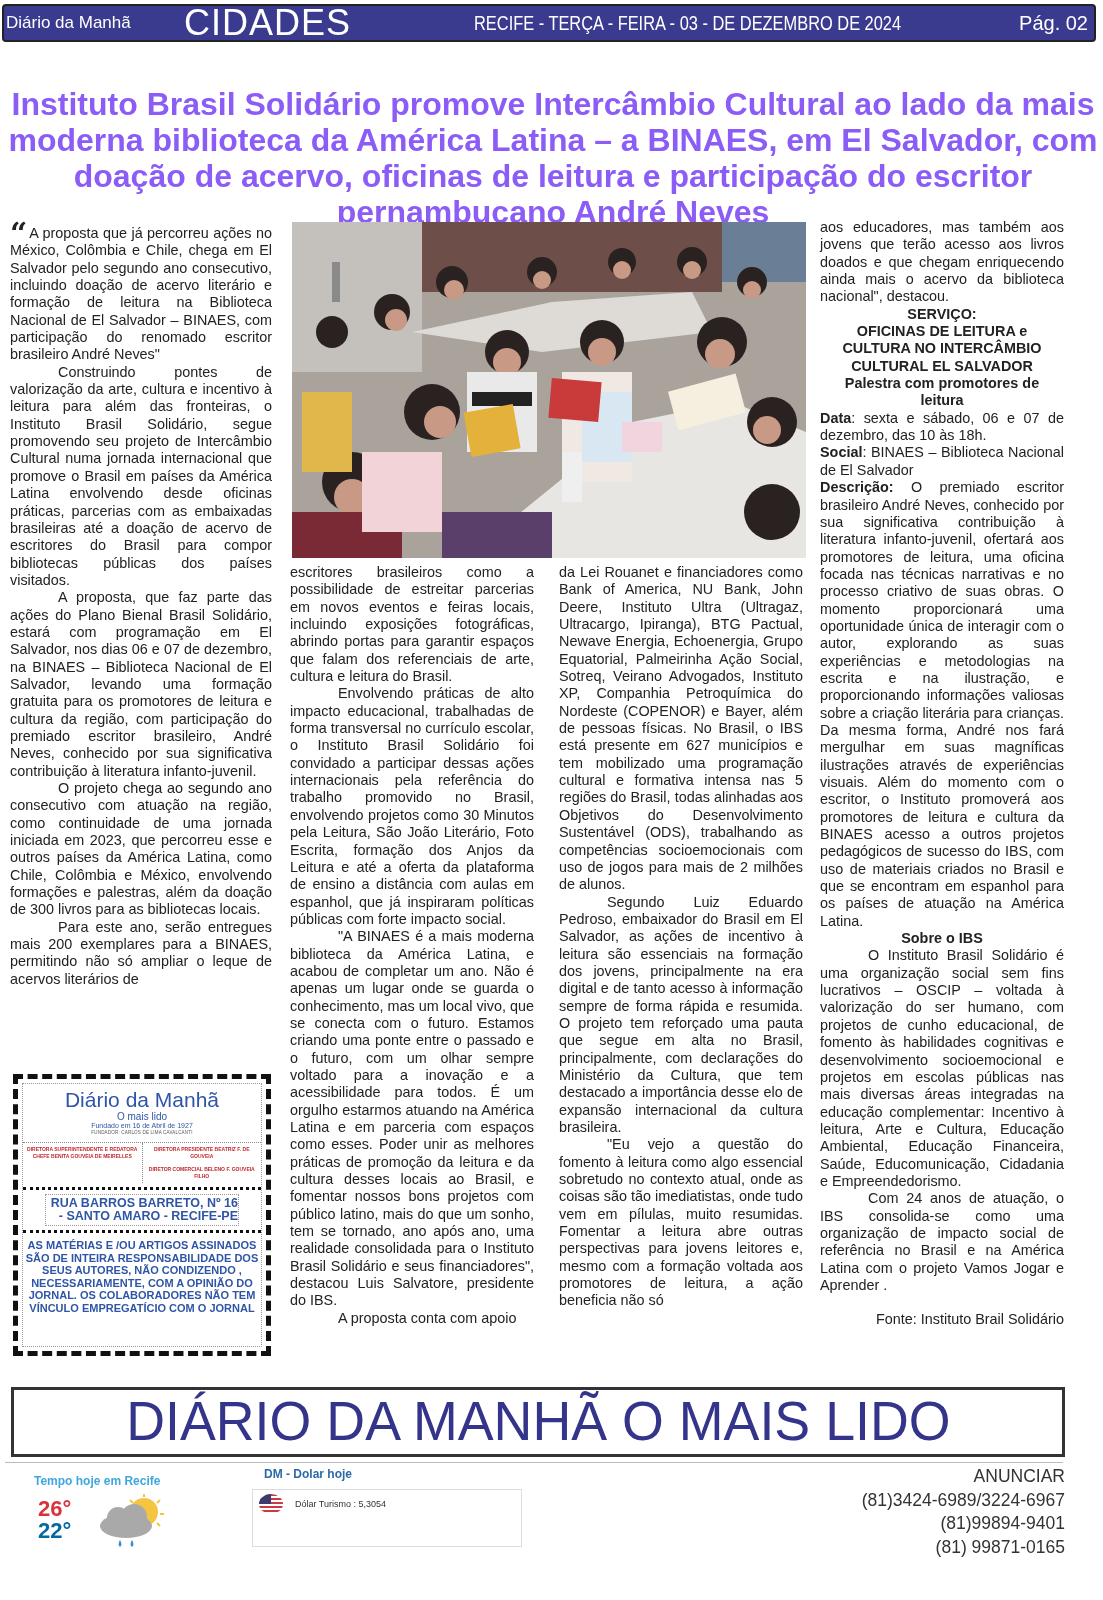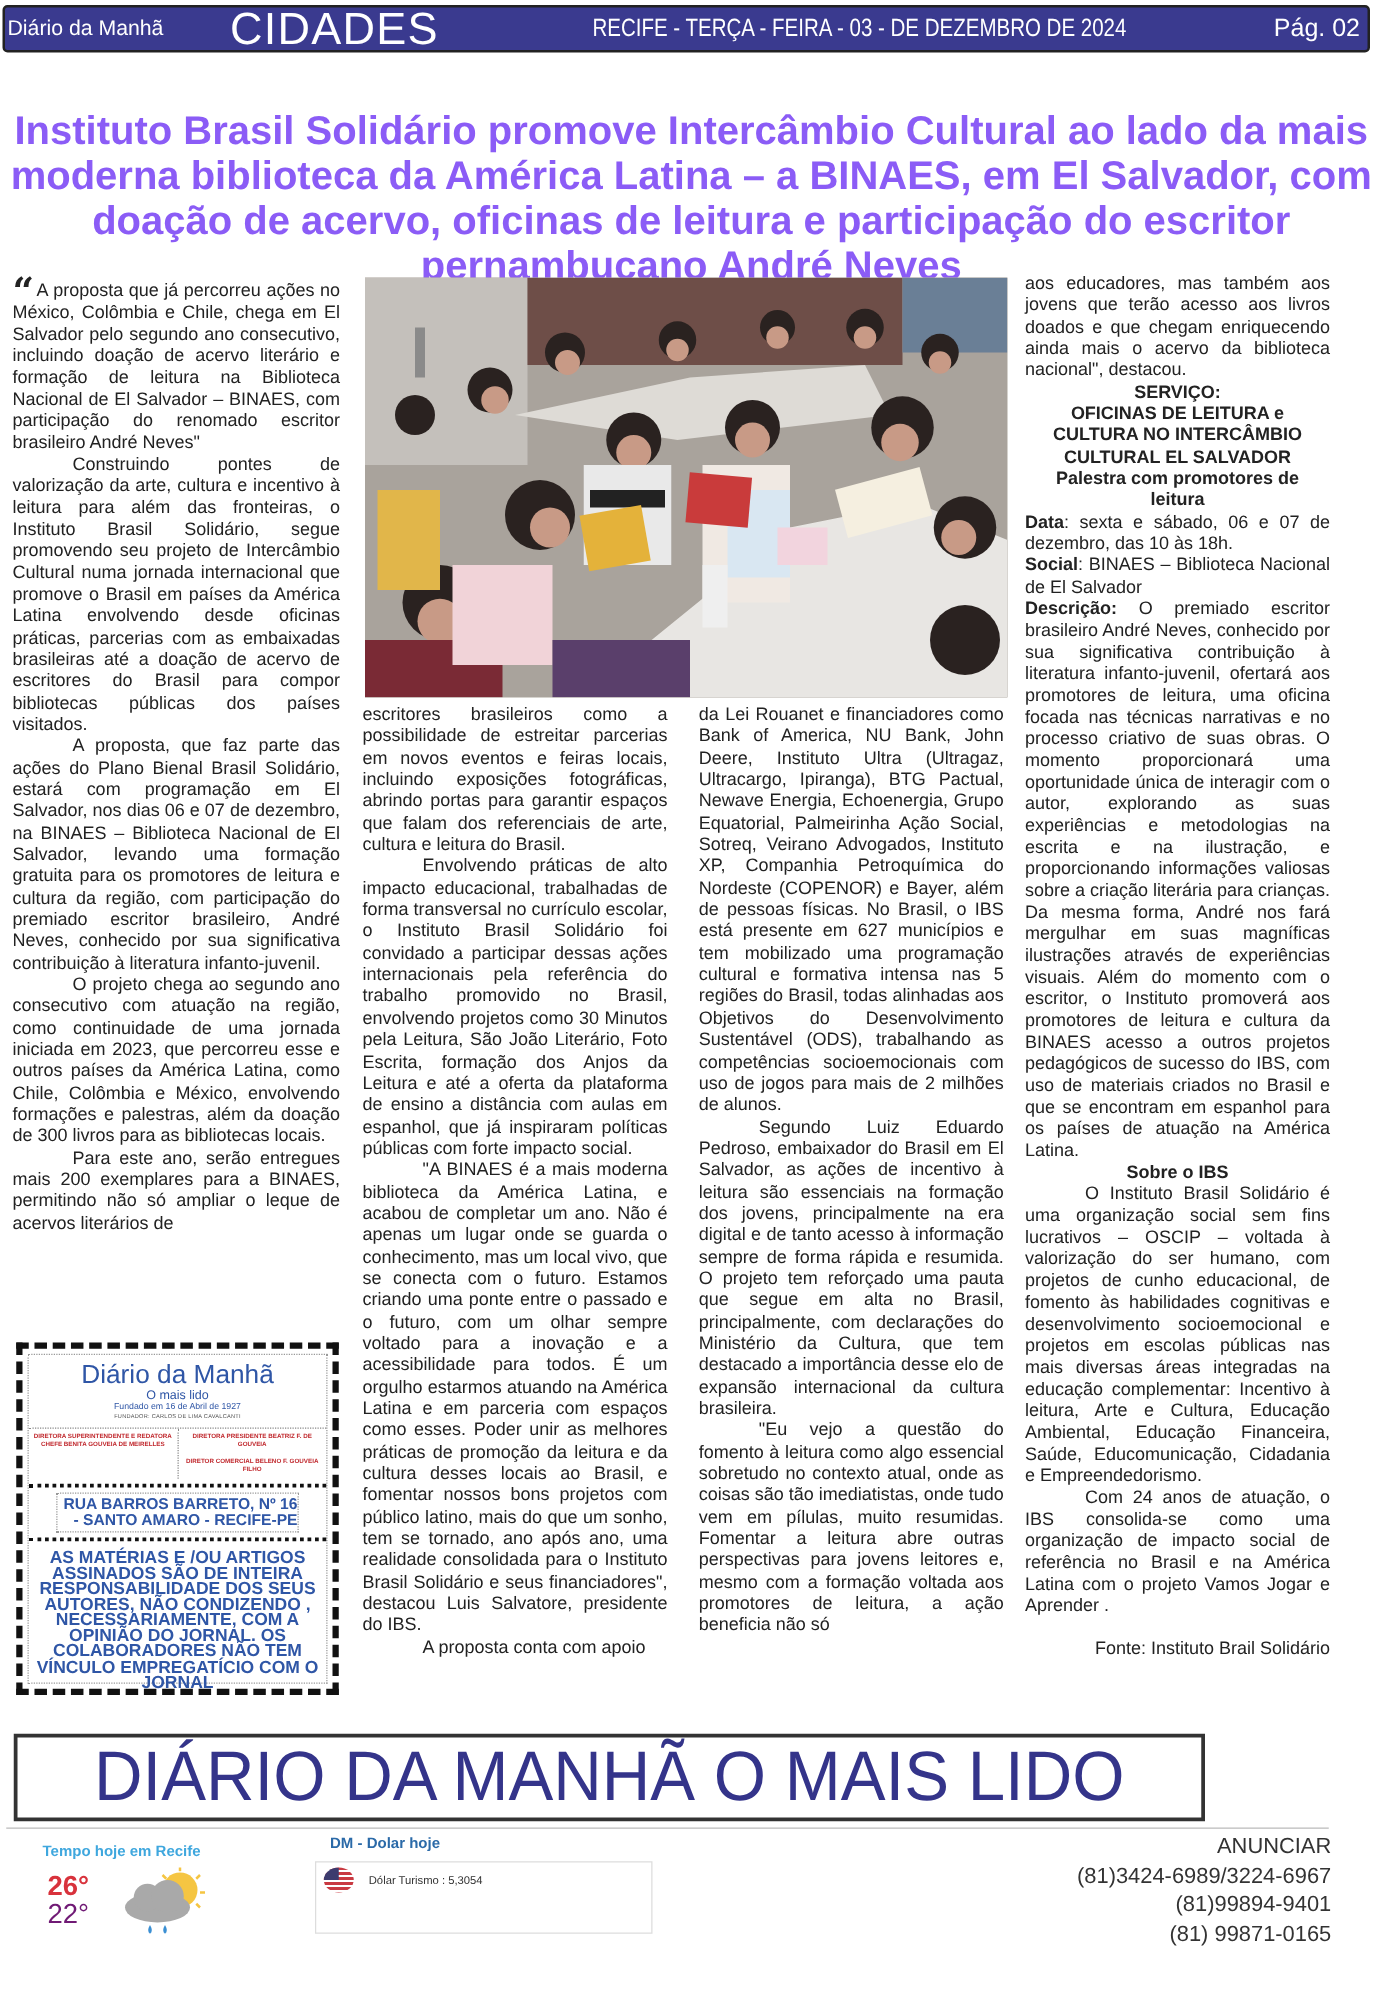--- a/index.html
+++ b/index.html
@@ -53,34 +53,34 @@
   .masthead .inner { border: 1px dotted #999; height: 100%; position: relative; }
   .mh-title { text-align: center; color: #2f56a6; font-size: 21px; margin-top: 4px; }
   .mh-sub { text-align: center; color: #2f56a6; font-size: 10px; line-height: 10px; }
   .mh-founded { text-align: center; color: #2f56a6; font-size: 7px; line-height: 8px; }
   .mh-founder { text-align: center; color: #555; font-size: 4.5px; line-height: 6px; letter-spacing: 0.2px; }
   .mh-credits { display: flex; margin-top: 6px; border-top: 1px dotted #888; }
   .mh-credits .c { flex: 1; color: #c0282d; font-size: 5px; font-weight: bold; text-align: center; line-height: 7px; padding: 3px 2px; }
   .mh-credits .c.left { border-right: 1px dotted #888; }
   .mh-dots { border-top: 3px dotted #111; margin: 4px 0; }
   .mh-address { text-align: right; color: #2f56a6; font-size: 12.5px; font-weight: bold; line-height: 13px; border: 1px dotted #999; margin: 0 22px; padding: 2px 0; }
-  .mh-disclaimer { text-align: center; color: #2f56a6; font-size: 14px; font-weight: bold; line-height: 12.5px; padding: 2px 2px; }
+  .mh-disclaimer { text-align: center; color: #2f56a6; font-size: 11px; font-weight: bold; line-height: 12.5px; padding: 2px 2px; }
 
   
   .banner {
-    position: absolute; left: 11px; top: 1387px; width: 953px; height: 70px;
+    position: absolute; left: 11px; top: 1387px; width: 1054px; height: 70px;
     border: 3px solid #333; background: #fff; text-align: center;
   }
   .banner span { font-size: 56px; color: #34348a; line-height: 62px; transform: scaleX(0.96); display: inline-block; }
   .banner-rule { position: absolute; left: 5px; top: 1462px; width: 1058px; height: 1px; background: #bbb; }
 
   
   .weather-title { position: absolute; left: 34px; top: 1474px; color: #3fa7de; font-weight: bold; font-size: 12px; }
   .temp-hi { position: absolute; left: 38px; top: 1498px; color: #d8323c; font-size: 22px; font-weight: bold; line-height: 22px; }
-  .temp-lo { position: absolute; left: 38px; top: 1520px; color: #701a75; font-size: 22px; font-weight: normal; line-height: 22px; }
+  .temp-lo { position: absolute; left: 38px; top: 1520px; color: #0369a1; font-size: 22px; font-weight: bold; line-height: 22px; }
   .weather-icon { position: absolute; left: 92px; top: 1492px; width: 80px; height: 60px; }
 
   
   .dollar-title { position: absolute; left: 252px; top: 1467px; color: #2b6aa8; font-weight: bold; font-size: 12px; padding-left: 12px; }
   .dollar-box { position: absolute; left: 252px; top: 1489px; width: 270px; height: 58px; border: 1px solid #ddd; }
   .dollar-row { height: 28px; display: flex; align-items: center; border-bottom: 1px solid #ddd; }
   .dollar-row:last-child { border-bottom: none; }
   .flag { width: 24px; height: 20px; border-radius: 50%; margin: 0 12px 0 6px; overflow: hidden; position: relative;
     background: repeating-linear-gradient(180deg, #c93a42 0 2px, #fff 2px 4px); }
   .flag::before { content: ""; position: absolute; left: 0; top: 0; width: 12px; height: 10px; background: #3c3b6e; }

